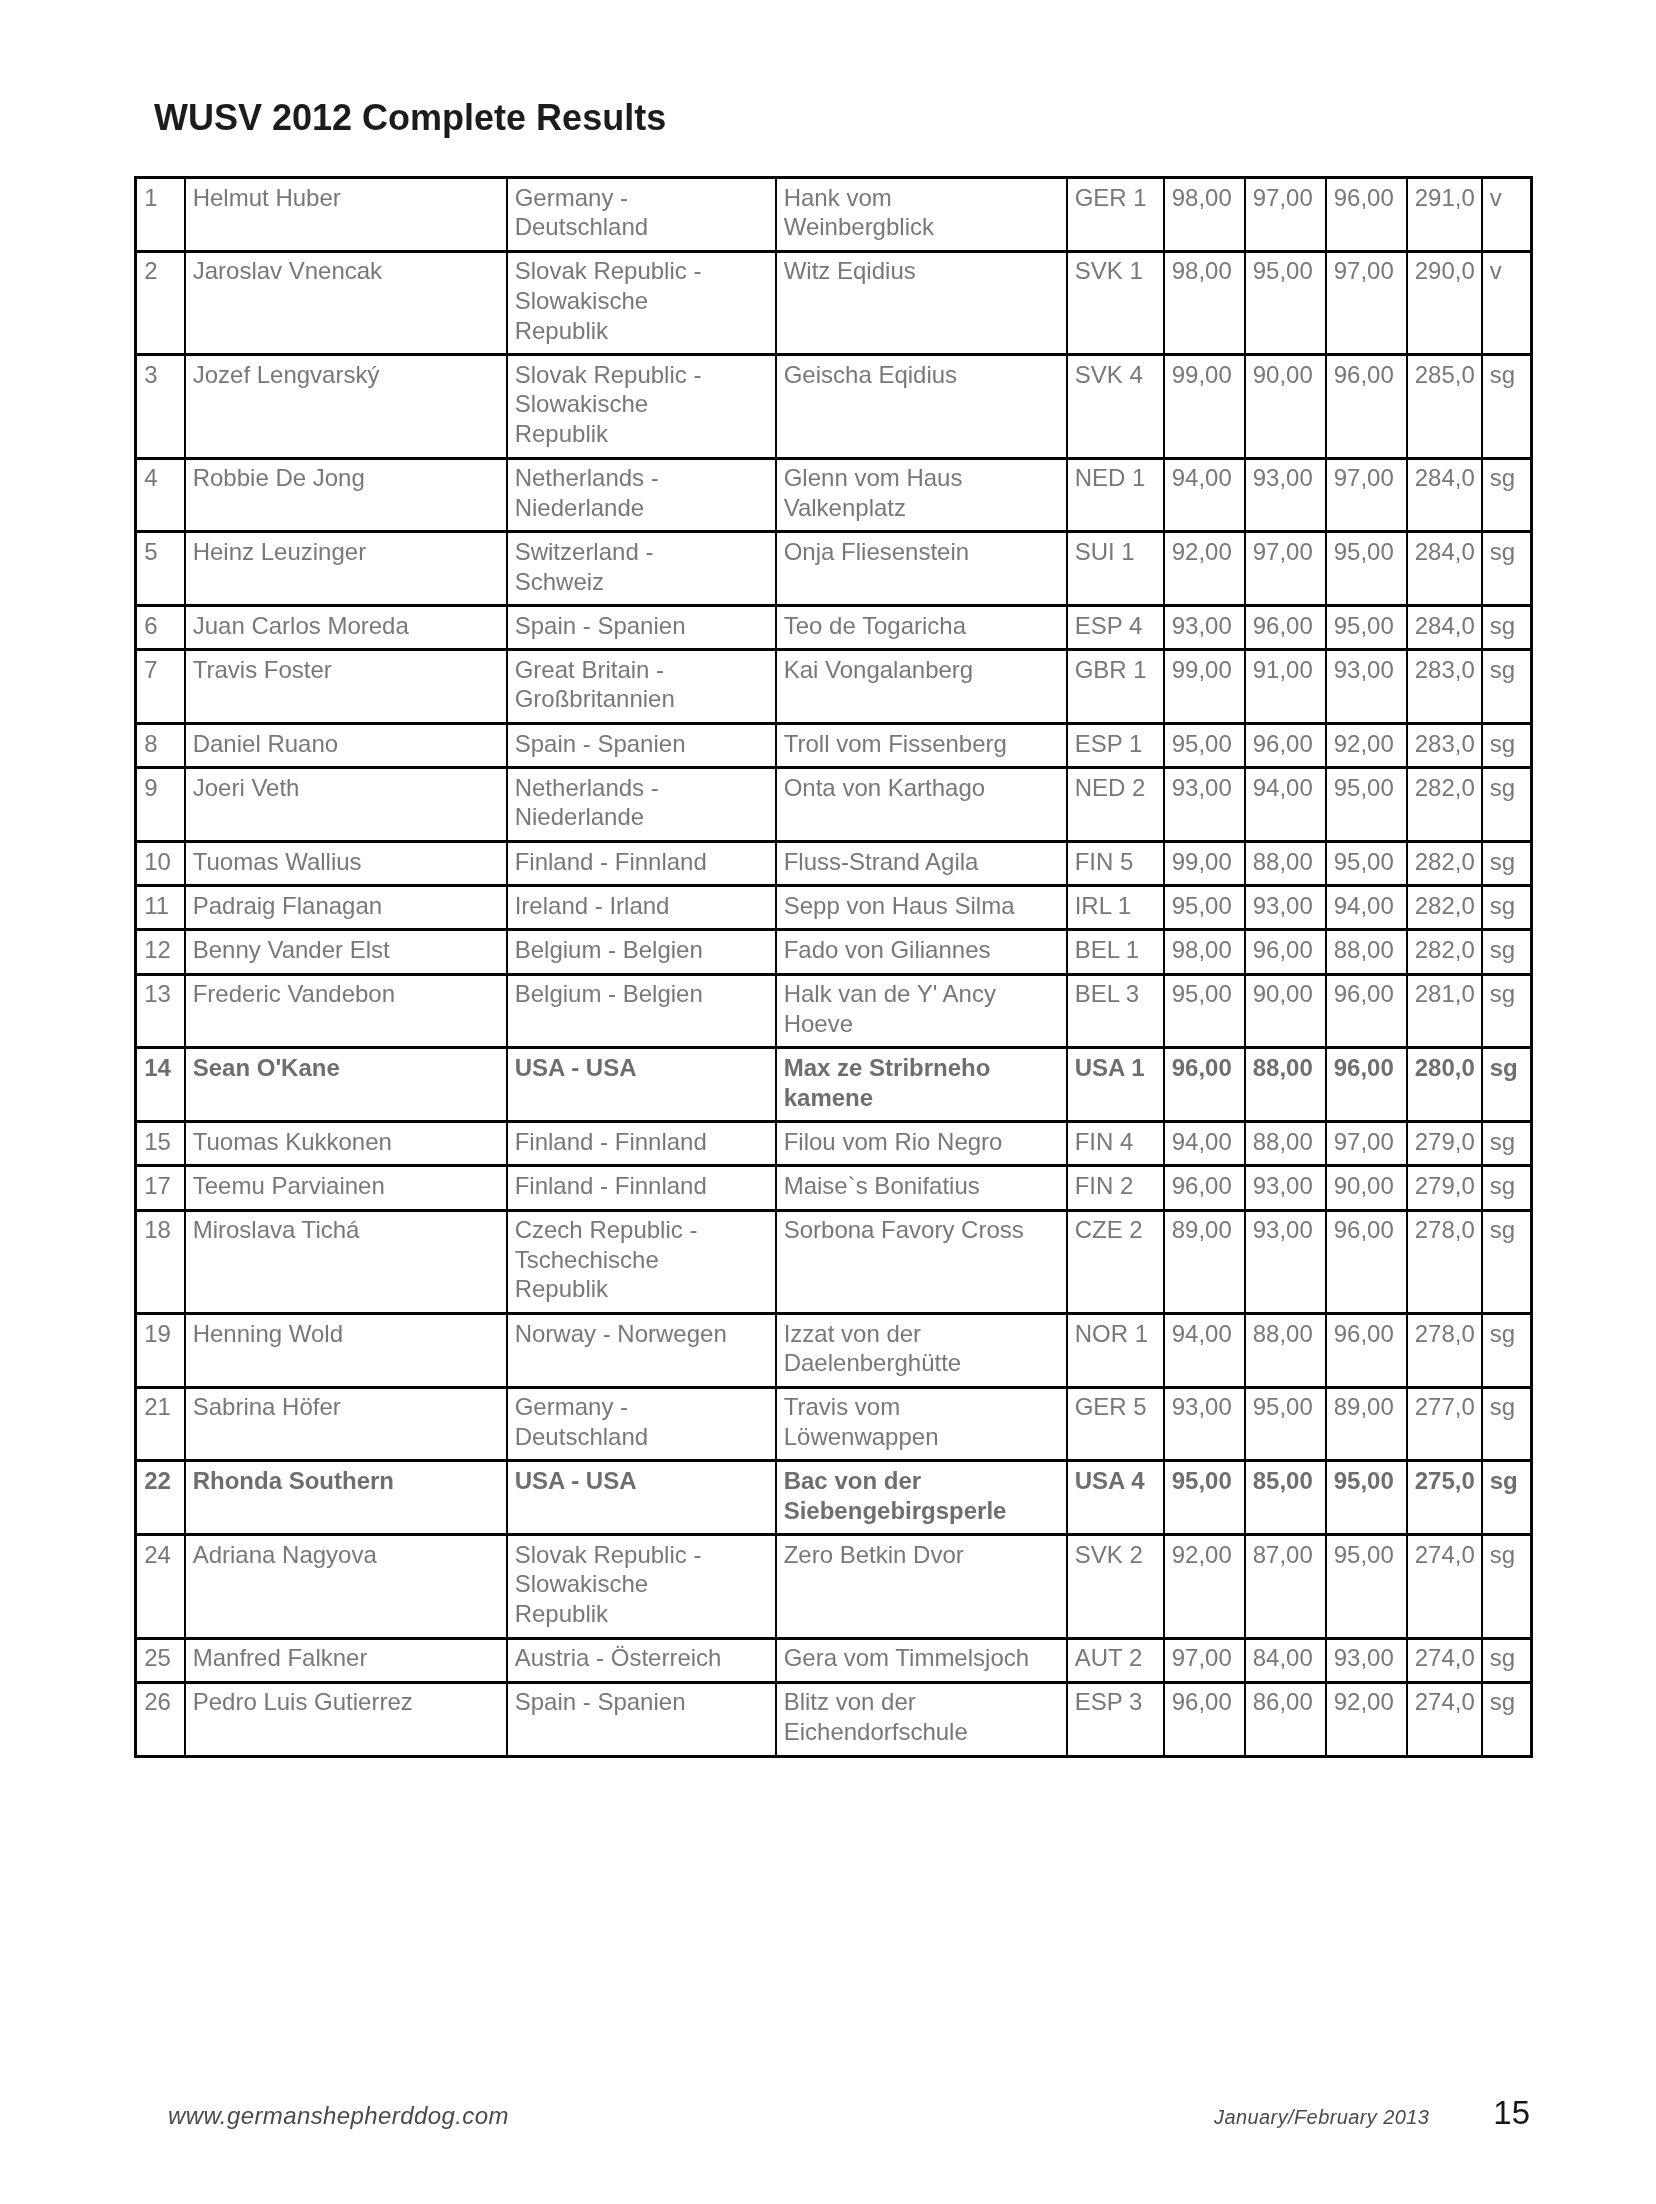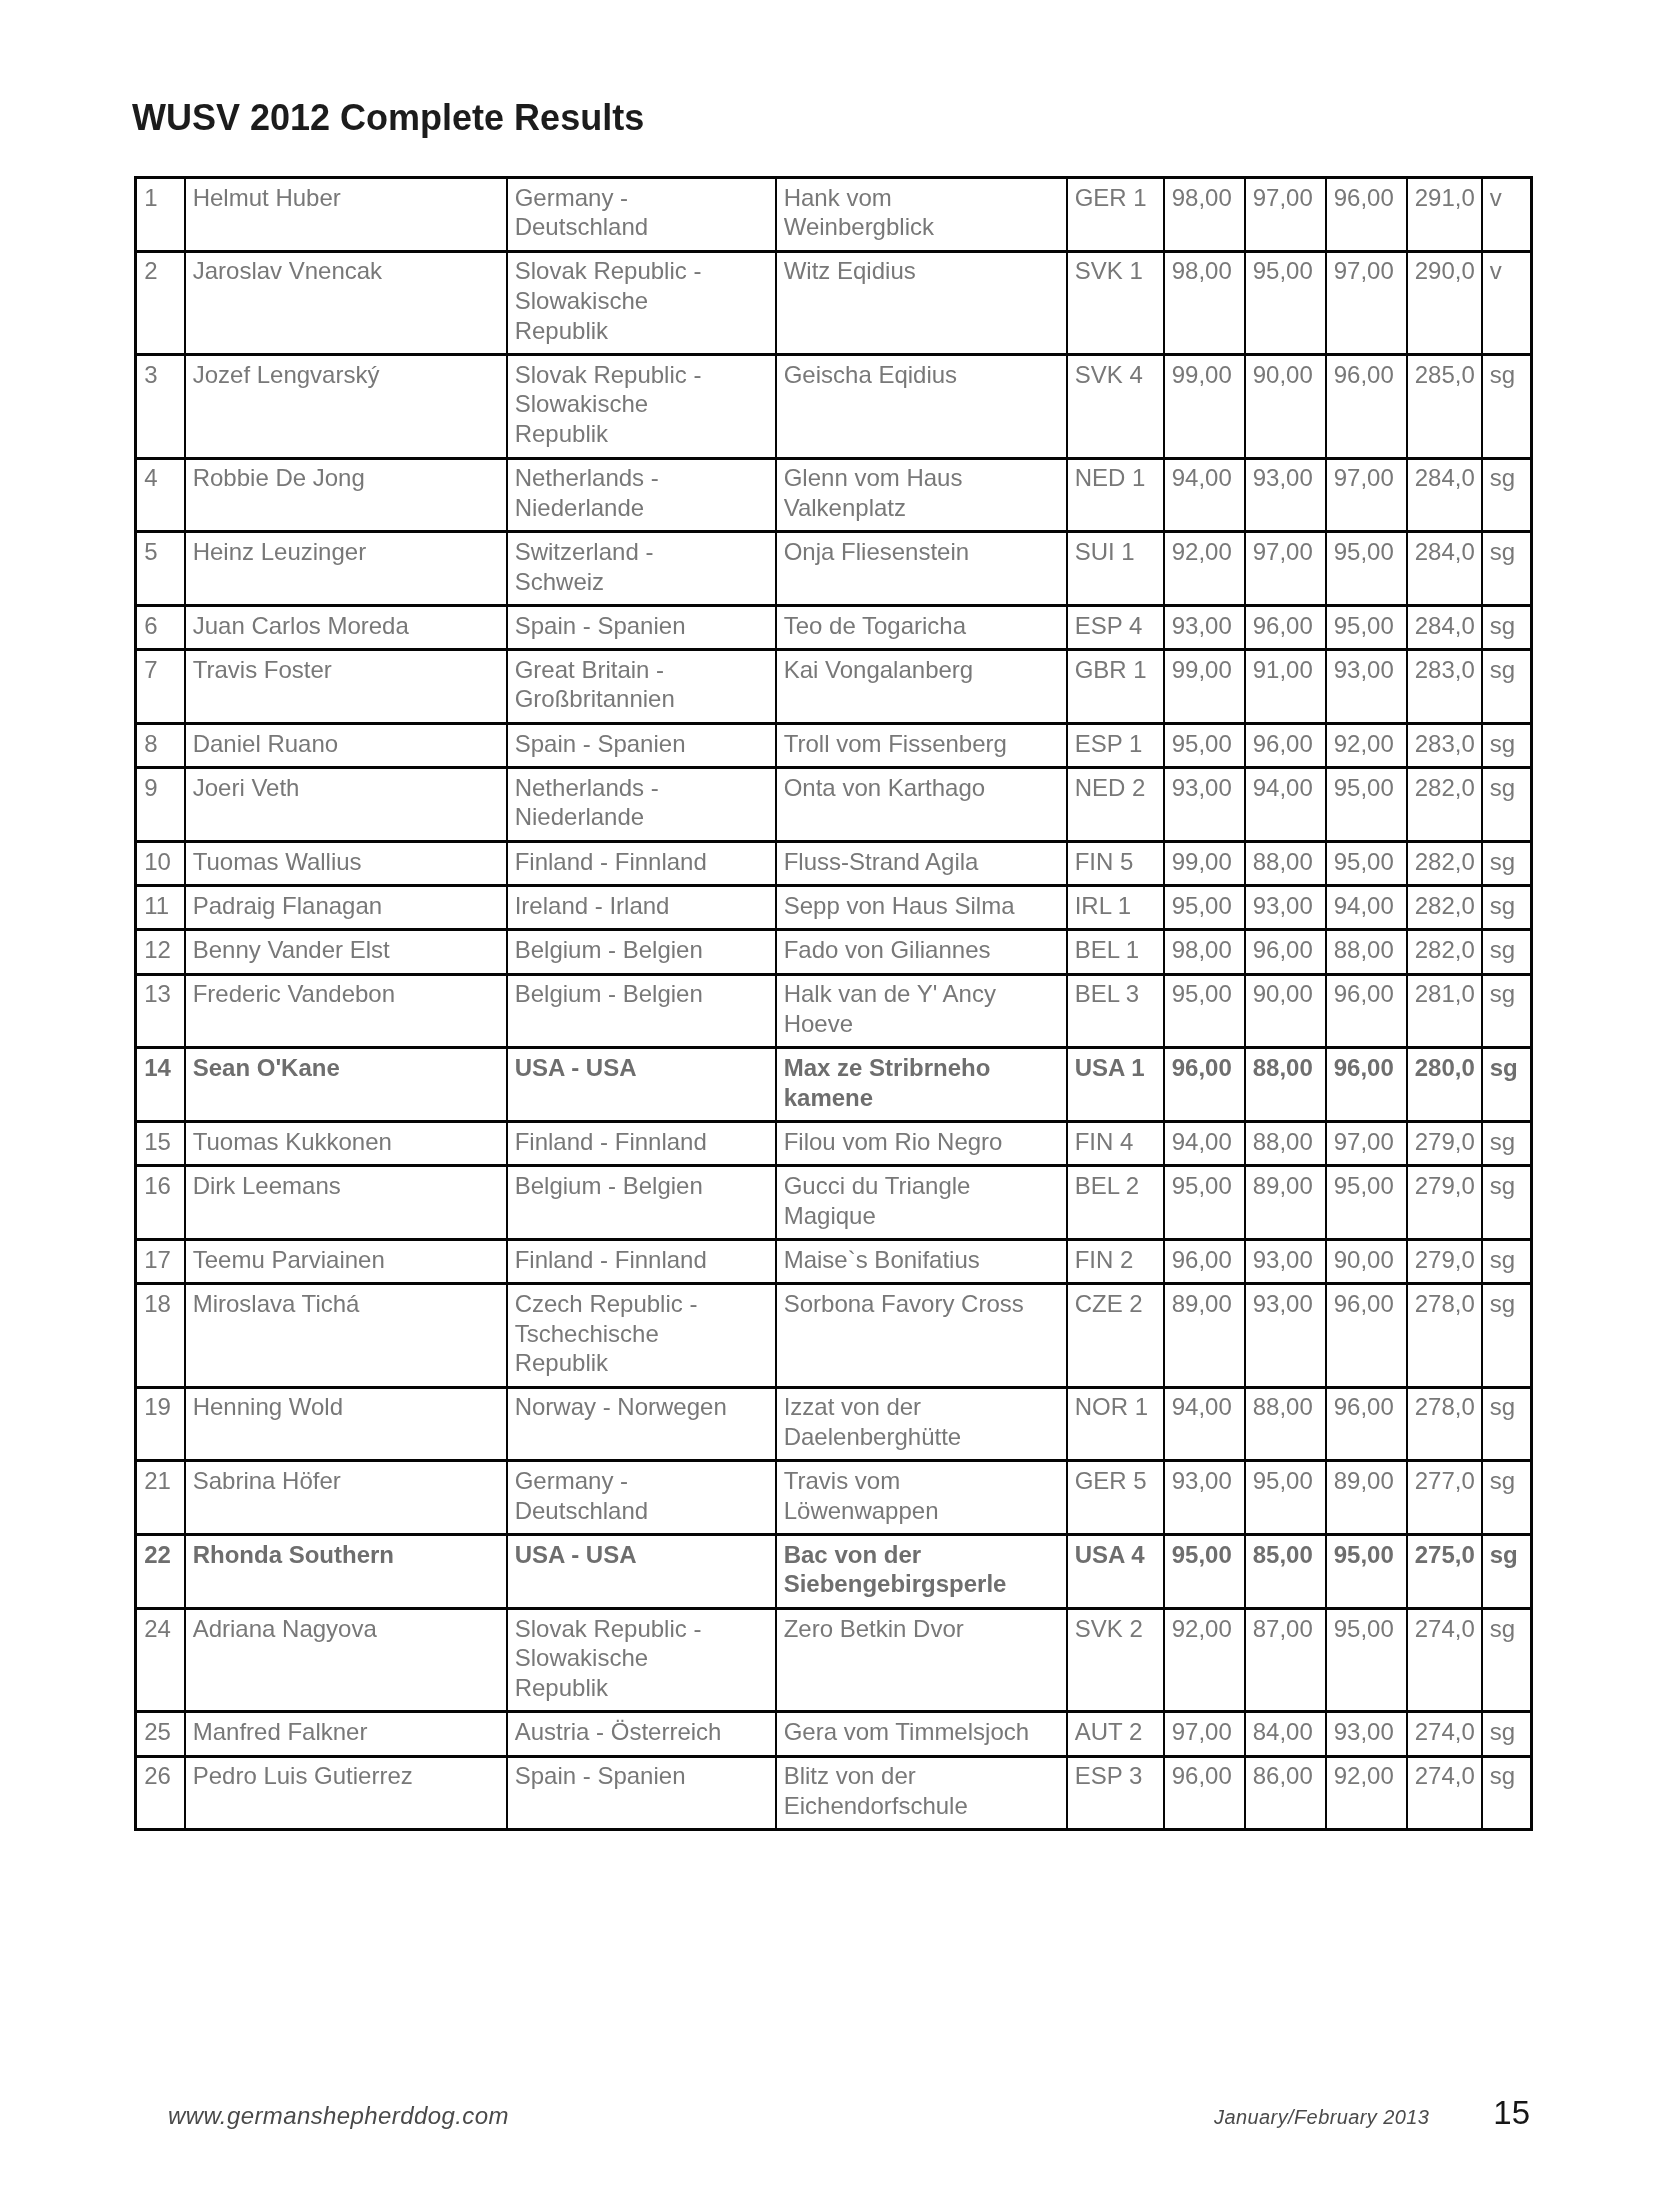--- a/index.html
+++ b/index.html
@@ -4,21 +4,21 @@
 <style>
   html, body { margin:0; padding:0; }
   body {
     width:1657px; height:2205px;
     background:#ffffff;
     font-family:"Liberation Sans", sans-serif;
     position:relative;
     overflow:hidden;
   }
   .page-title {
-    position:absolute; left:132px; top:95px;
+    position:absolute; left:154px; top:95px;
     font-size:36px; font-weight:bold; color:#1c1c1c;
     line-height:45px;
   }
   table.results {
     position:absolute; left:134px; top:176px;
     width:1395px;
     border-collapse:collapse; table-layout:fixed;
     border:3.6px solid #050505;
   }
   table.results td {
@@ -261,33 +261,20 @@
         <td>Finland - Finnland</td>
         <td>Filou vom Rio Negro</td>
         <td>FIN 4</td>
         <td>94,00</td>
         <td>88,00</td>
         <td>97,00</td>
         <td>279,0</td>
         <td>sg</td>
       </tr>
       <tr>
-        <td>16</td>
-        <td>Dirk Leemans</td>
-        <td>Belgium - Belgien</td>
-        <td>Gucci du Triangle
-Magique</td>
-        <td>BEL 2</td>
-        <td>95,00</td>
-        <td>89,00</td>
-        <td>95,00</td>
-        <td>279,0</td>
-        <td>sg</td>
-      </tr>
-      <tr>
         <td>17</td>
         <td>Teemu Parviainen</td>
         <td>Finland - Finnland</td>
         <td>Maise`s Bonifatius</td>
         <td>FIN 2</td>
         <td>96,00</td>
         <td>93,00</td>
         <td>90,00</td>
         <td>279,0</td>
         <td>sg</td>

